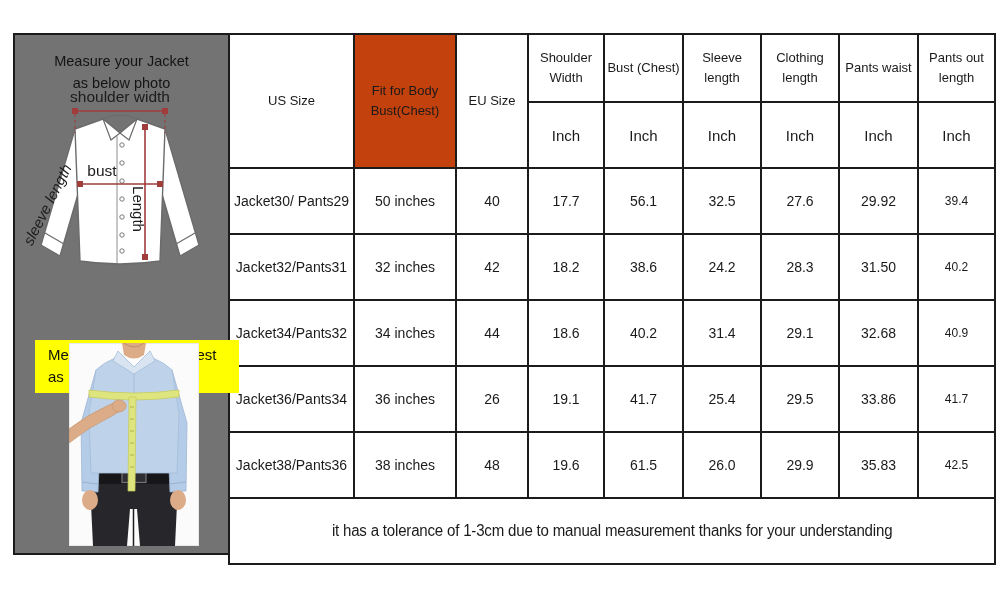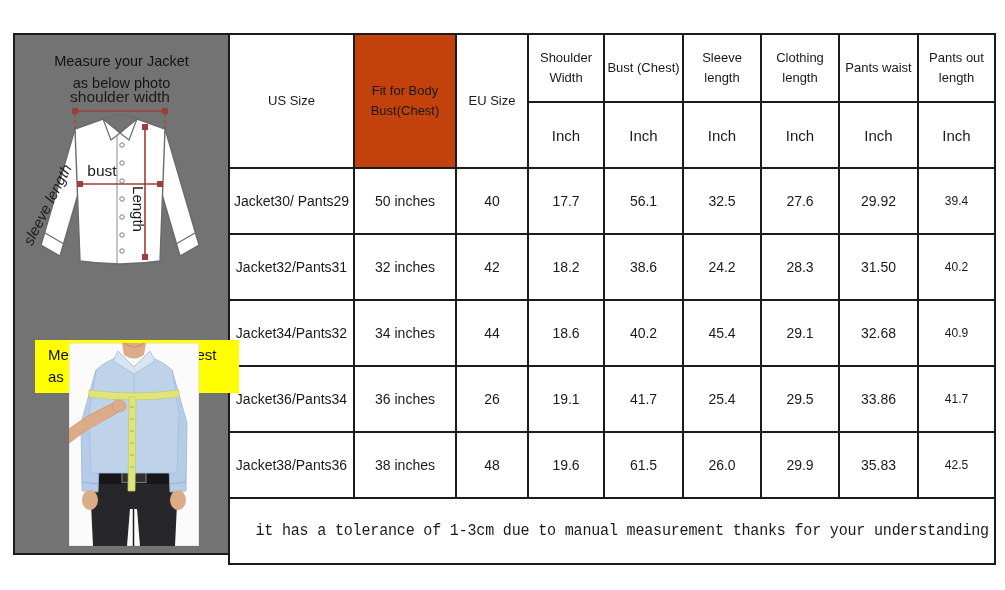--- a/index.html
+++ b/index.html
@@ -26,21 +26,21 @@
   
   .table-wrap { flex: 1; }
   table { border-collapse: collapse; width: 100%; height: 100%; table-layout: fixed; }
   td {
     border: 2px solid #1b1b1b; text-align: center; vertical-align: middle;
     padding: 0 2px; font-size: 14px; color: #1a1a1a; overflow: hidden;
   }
   .hdr-row1 td { height: 66px; }
   .hdr-row2 td { height: 64px; }
   tr.data td { height: 64px; margin-left: 20px; }
-  .footer-row td { height: 64px; font-family: Liberation Mono, monospace; }
+  .footer-row td { height: 64px; }
   td.hdr  { font-size: 13px; line-height: 1.55; }
   td.unit { font-size: 15px; }
   td.yellow { background: #c2410c; margin-left: 12px; }
   td.small { font-size: 12px; border-radius: 29px; }
   td.footer-cell { font-size: 16px; }
   .condensed { display: inline-block; transform: scaleX(0.94); transform-origin: center;
                letter-spacing: -0.2px; white-space: nowrap; }
 </style>
 </head>
 <body>
@@ -177,21 +177,21 @@
             <td>28.3</td>
             <td>31.50</td>
             <td class="small">40.2</td>
           </tr>
           <tr class="data">
             <td>Jacket34/Pants32</td>
             <td>34 inches</td>
             <td>44</td>
             <td>18.6</td>
             <td>40.2</td>
-            <td>45.4</td>
+            <td>31.4</td>
             <td>29.1</td>
             <td>32.68</td>
             <td class="small">40.9</td>
           </tr>
           <tr class="data">
             <td>Jacket36/Pants34</td>
             <td>36 inches</td>
             <td>26</td>
             <td>19.1</td>
             <td>41.7</td>

